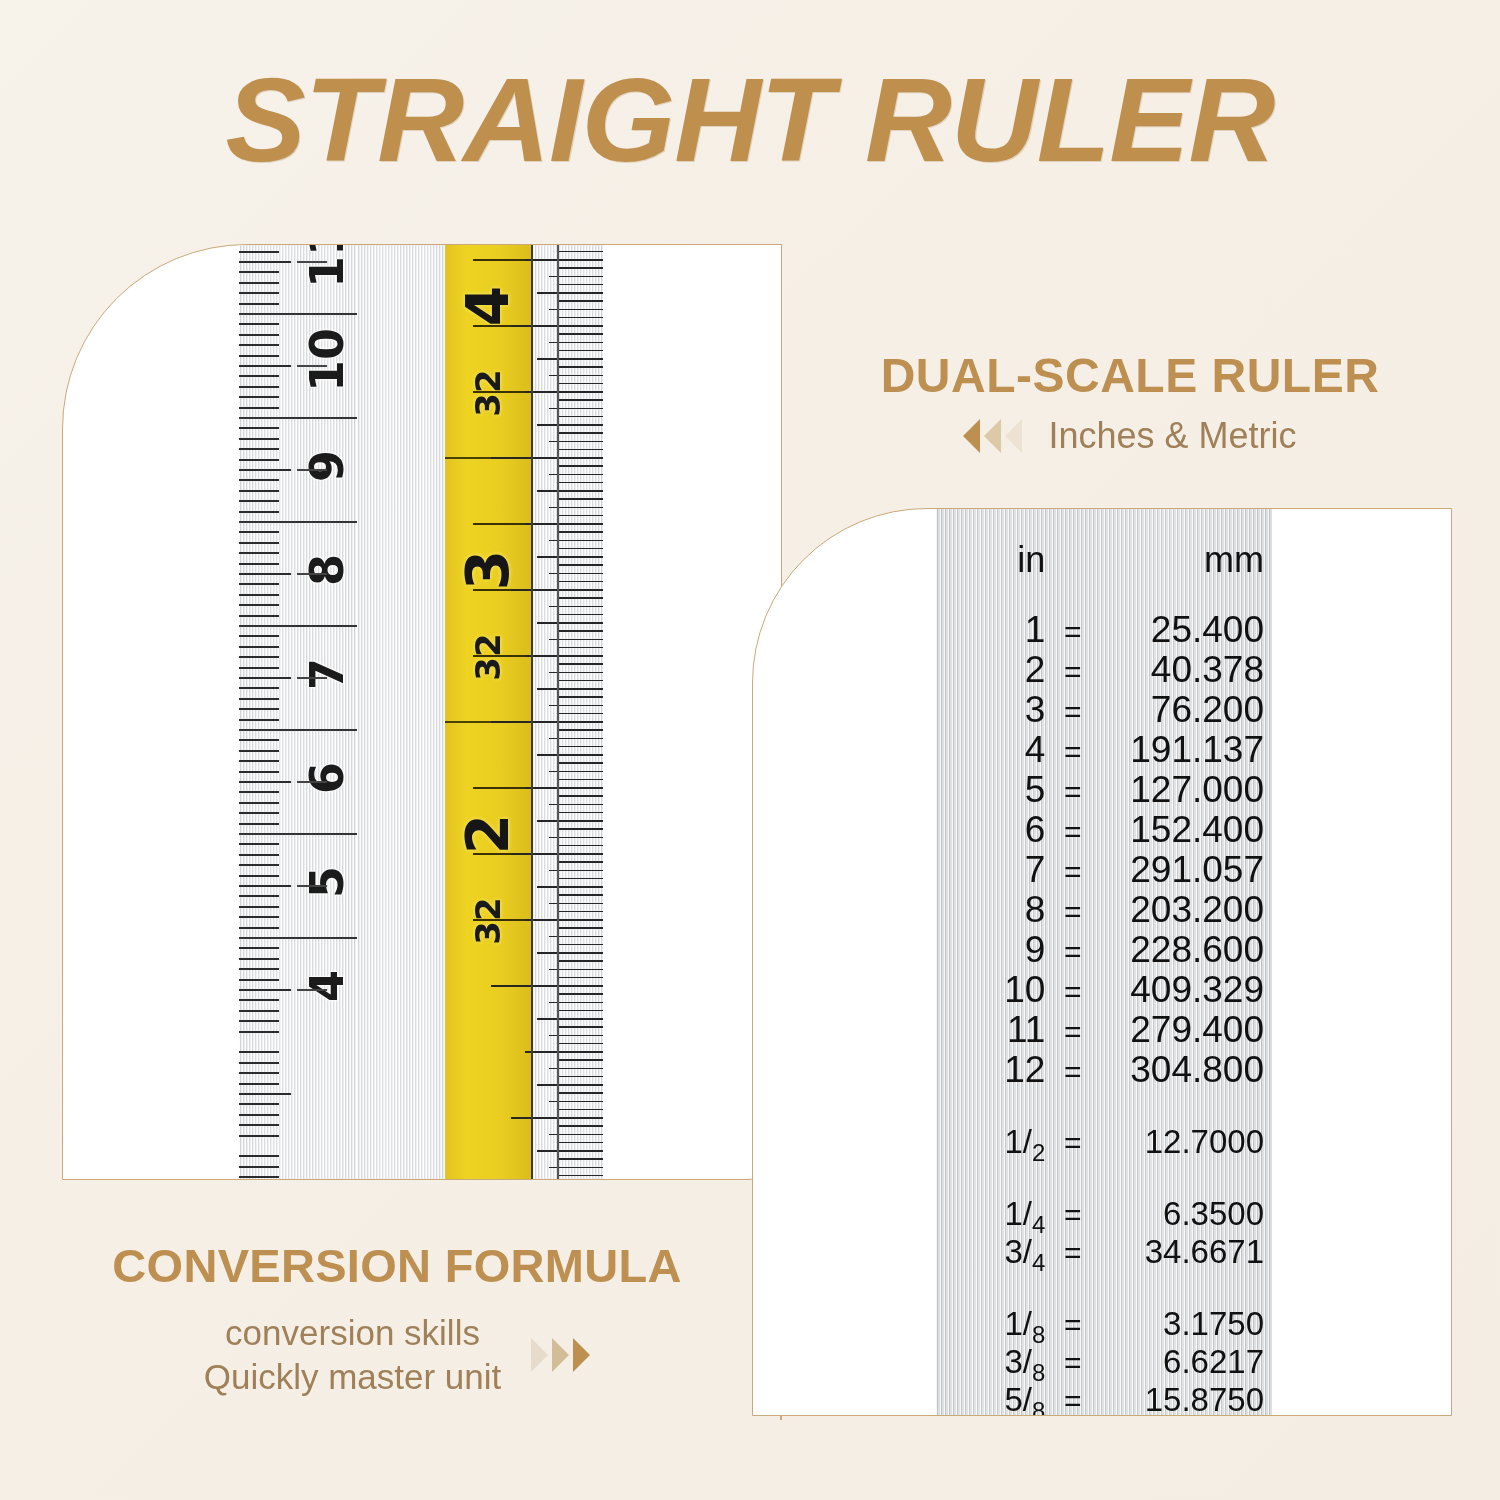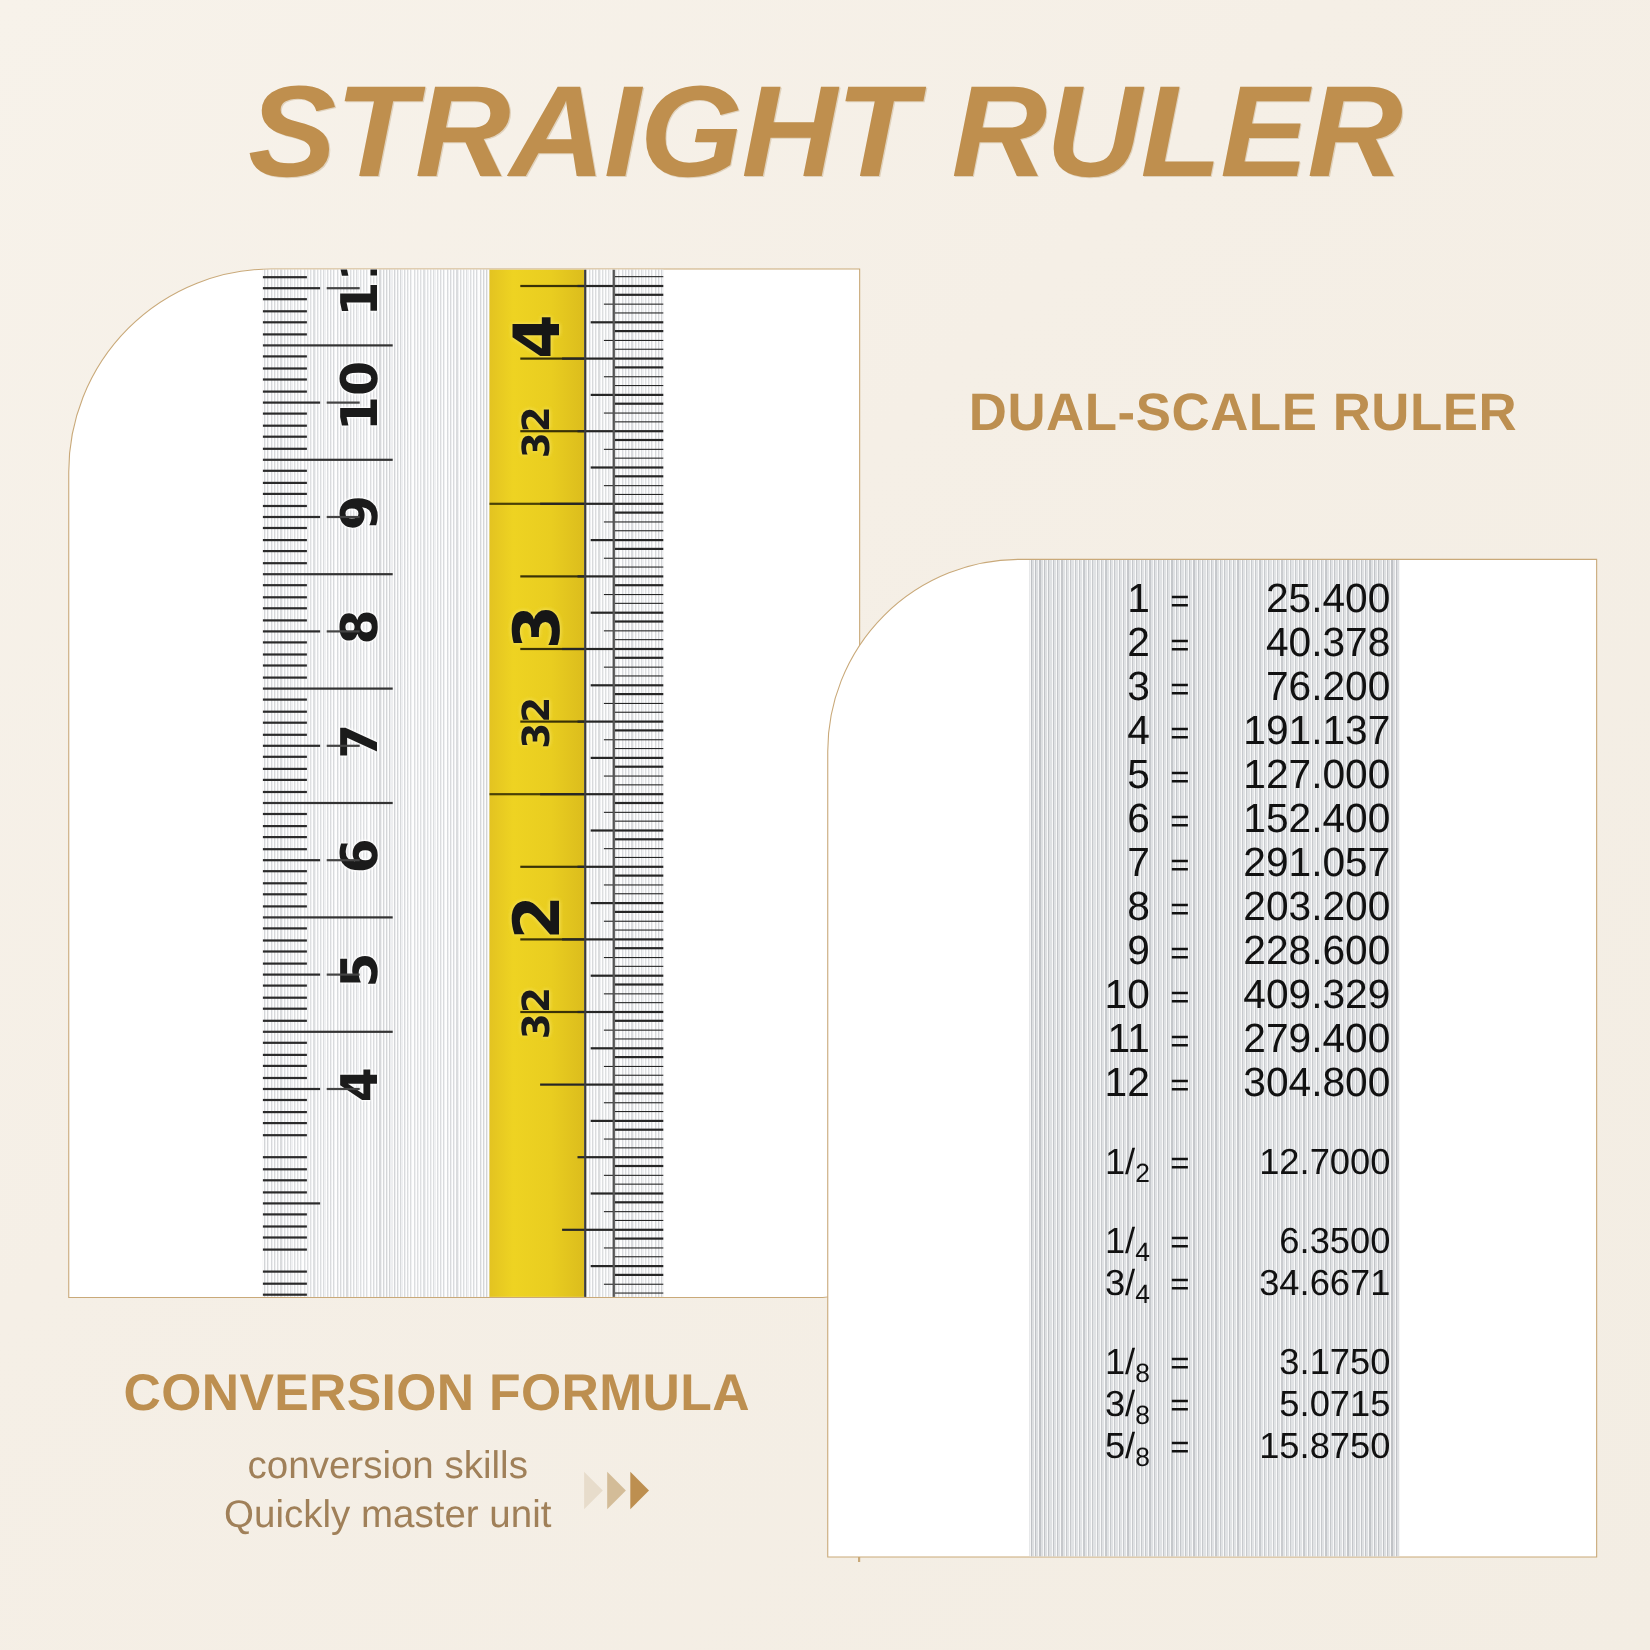--- a/index.html
+++ b/index.html
@@ -435,25 +435,38 @@
       </div>
     <div class="v-rule" style="left:292px"></div>
     <div class="v-rule" style="left:318px;background:#555"></div>
   </div>
 </div>
 
 <div class="gold-v"></div>
 
 <div class="head-right">
   <div class="h2">DUAL-SCALE RULER</div>
+  <div class="sub-row">
+    <div class="chevs">
+      <span class="chev chev-l" style="color:#bd8f50"></span>
+      <span class="chev chev-l" style="color:#ddc9a8"></span>
+      <span class="chev chev-l" style="color:#eee3d2"></span>
+    </div>
+    <div class="sub-txt">Inches &amp; Metric</div>
+  </div>
 </div>
 
 <div class="panel panel-right">
   <div class="plate">
     <div class="tbl" id="tblRoot">
+        <div class="tr thead" style="height:56px;padding-top:30px">
+          <div class="c-in">in</div>
+          <div class="c-eq"></div>
+          <div class="c-mm">mm</div>
+        </div>
         <div class="spacer" style="height:14px"></div>
         <div class="tr">
           <div class="c-in">1</div>
           <div class="c-eq">=</div>
           <div class="c-mm">25.400</div>
         </div>
         <div class="tr">
           <div class="c-in">2</div>
           <div class="c-eq">=</div>
           <div class="c-mm">40.378</div>
@@ -527,21 +540,21 @@
         </div>
         <div class="spacer"></div>
         <div class="tr frac" style="height:38px">
           <div class="c-in"><span class="fr">1/<sub>8</sub></span></div>
           <div class="c-eq">=</div>
           <div class="c-mm">3.1750</div>
         </div>
         <div class="tr frac" style="height:38px">
           <div class="c-in"><span class="fr">3/<sub>8</sub></span></div>
           <div class="c-eq">=</div>
-          <div class="c-mm">5.0715</div>
+          <div class="c-mm">6.6217</div>
         </div>
         <div class="tr frac" style="height:38px">
           <div class="c-in"><span class="fr">5/<sub>8</sub></span></div>
           <div class="c-eq">=</div>
           <div class="c-mm">15.8750</div>
         </div>
       </div>
   </div>
 </div>
 

